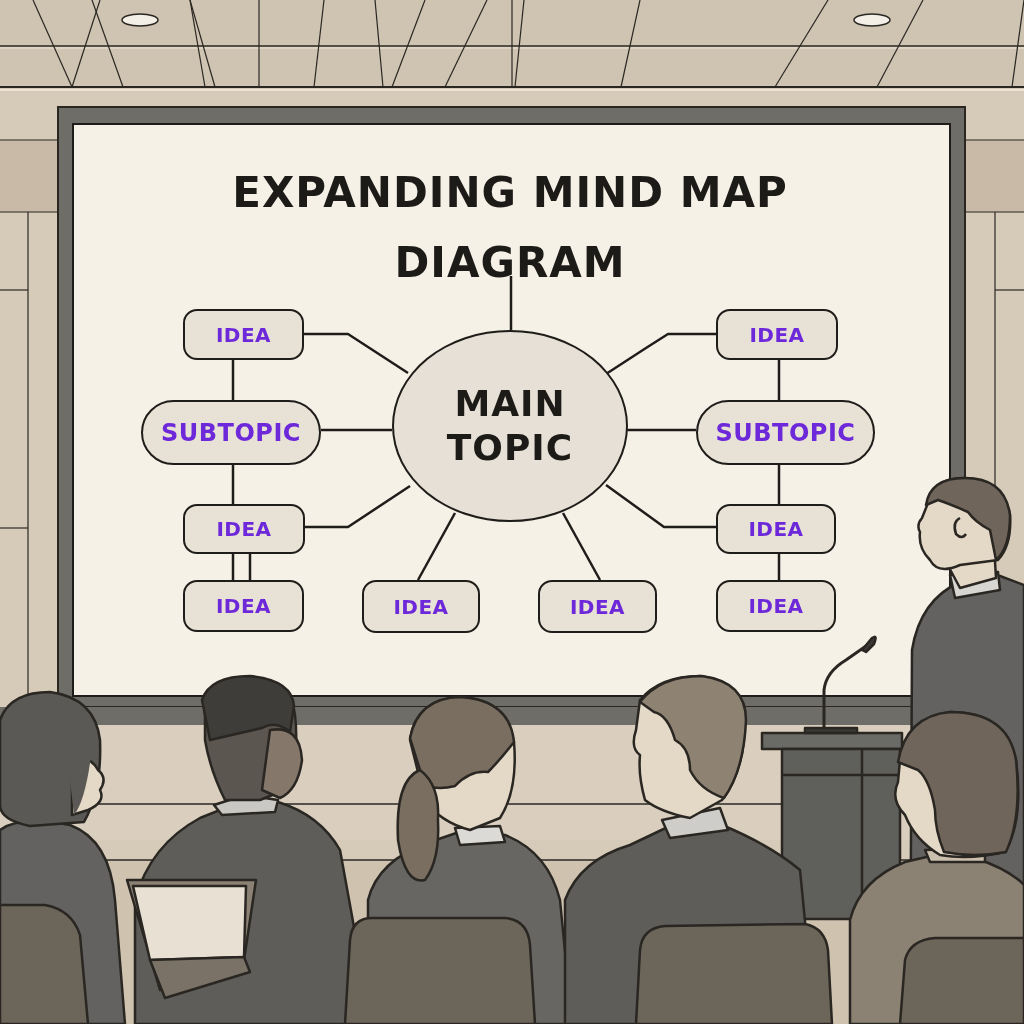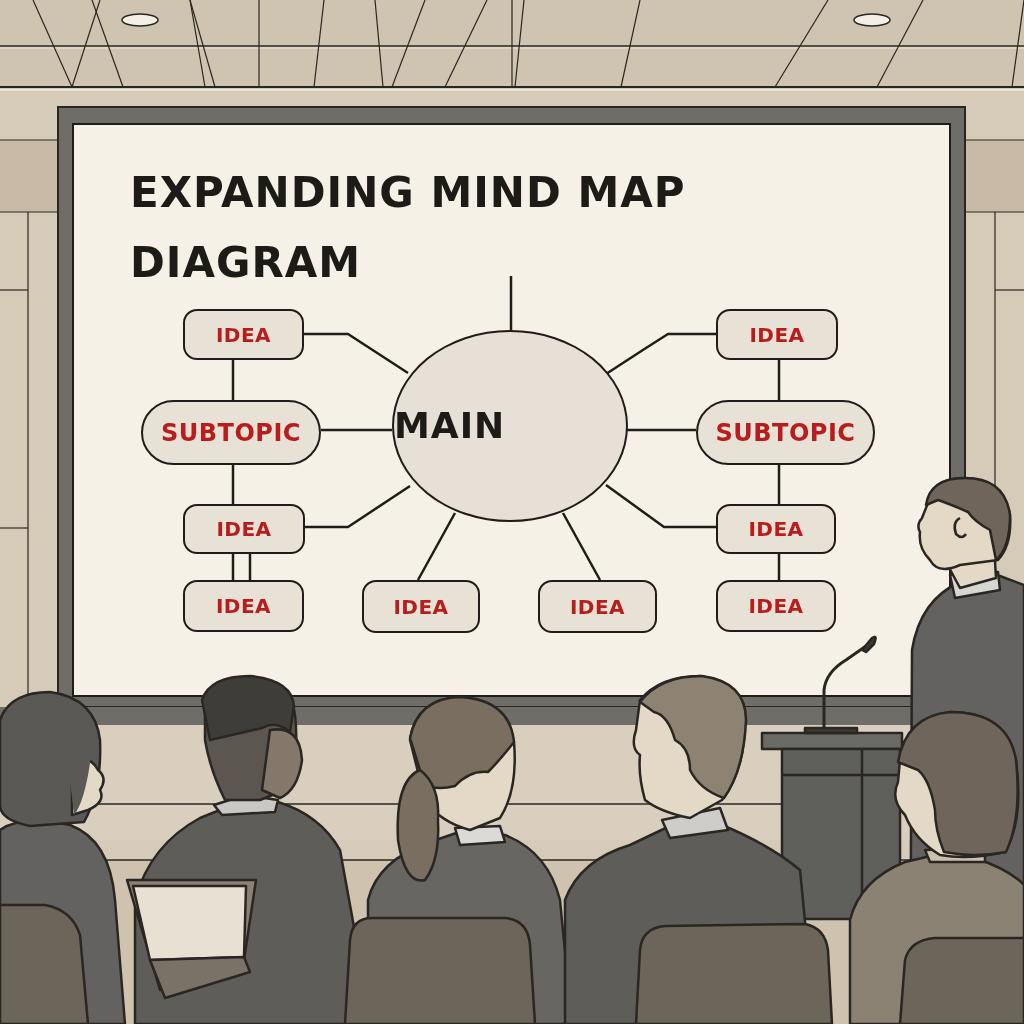--- a/index.html
+++ b/index.html
@@ -4,37 +4,37 @@
 <style>
   html, body { margin: 0; padding: 0; }
   body {
     width: 1024px; height: 1024px; overflow: hidden; position: relative;
     background: #d3c7b5;
     font-family: "DejaVu Sans", "Liberation Sans", sans-serif;
   }
   .layer { position: absolute; left: 0; top: 0; width: 1024px; height: 1024px; }
   .scene svg { display: block; }
   .title {
-    position: absolute; left: 130px; width: 760px; 
+    position: absolute; left: 130px; width: 760px; text-align: center;
     color: #1d1b18; font-weight: bold; letter-spacing: 1px;
     font-size: 42px; line-height: 54px;
   }
   .node {
     position: absolute; box-sizing: border-box;
     background: #e8e1d5; border: 2.5px solid #1f1d1a;
     display: flex; align-items: center; justify-content: center;
-    color: #b91c1c; font-weight: bold; font-size: 20px; letter-spacing: 0.5px;
+    color: #6d28d9; font-weight: bold; font-size: 20px; letter-spacing: 0.5px;
   }
   .idea { border-radius: 14px; }
   .subtopic { border-radius: 34px; font-size: 24px; }
   .main-node {
     position: absolute; box-sizing: border-box;
     left: 392px; top: 330px; width: 236px; height: 192px;
     border-radius: 50%; background: #e6e0d6; border: 2.5px solid #1f1d1a;
-    display: flex; flex-direction: column; justify-content: center;
+    display: flex; flex-direction: column; align-items: center; justify-content: center;
     color: #1d1b18; font-weight: bold; font-size: 36px; line-height: 44px; letter-spacing: 1px;
   }
 </style>
 </head>
 <body>
 
 <div class="layer scene">
   <svg width="1024" height="1024" viewBox="0 0 1024 1024" xmlns="http://www.w3.org/2000/svg">
 
     <rect x="0" y="0" width="1024" height="88" fill="#cfc3b1"></rect>
@@ -112,20 +112,21 @@
       <line x1="779" y1="554" x2="779" y2="580"></line>
     </g>
   </svg>
 </div>
 
 <div class="title" style="top:166px;">EXPANDING MIND MAP</div>
 <div class="title" style="top:236px;">DIAGRAM</div>
 
 <div class="main-node">
   <span>MAIN</span>
+  <span>TOPIC</span>
 </div>
 
 <div class="node idea" style="left:183px;top:309px;width:121px;height:51px;">IDEA</div>
 <div class="node subtopic" style="left:141px;top:400px;width:180px;height:65px;">SUBTOPIC</div>
 <div class="node idea" style="left:183px;top:504px;width:122px;height:50px;">IDEA</div>
 <div class="node idea" style="left:183px;top:580px;width:121px;height:52px;">IDEA</div>
 
 <div class="node idea" style="left:362px;top:580px;width:118px;height:53px;">IDEA</div>
 <div class="node idea" style="left:538px;top:580px;width:119px;height:53px;">IDEA</div>
 

